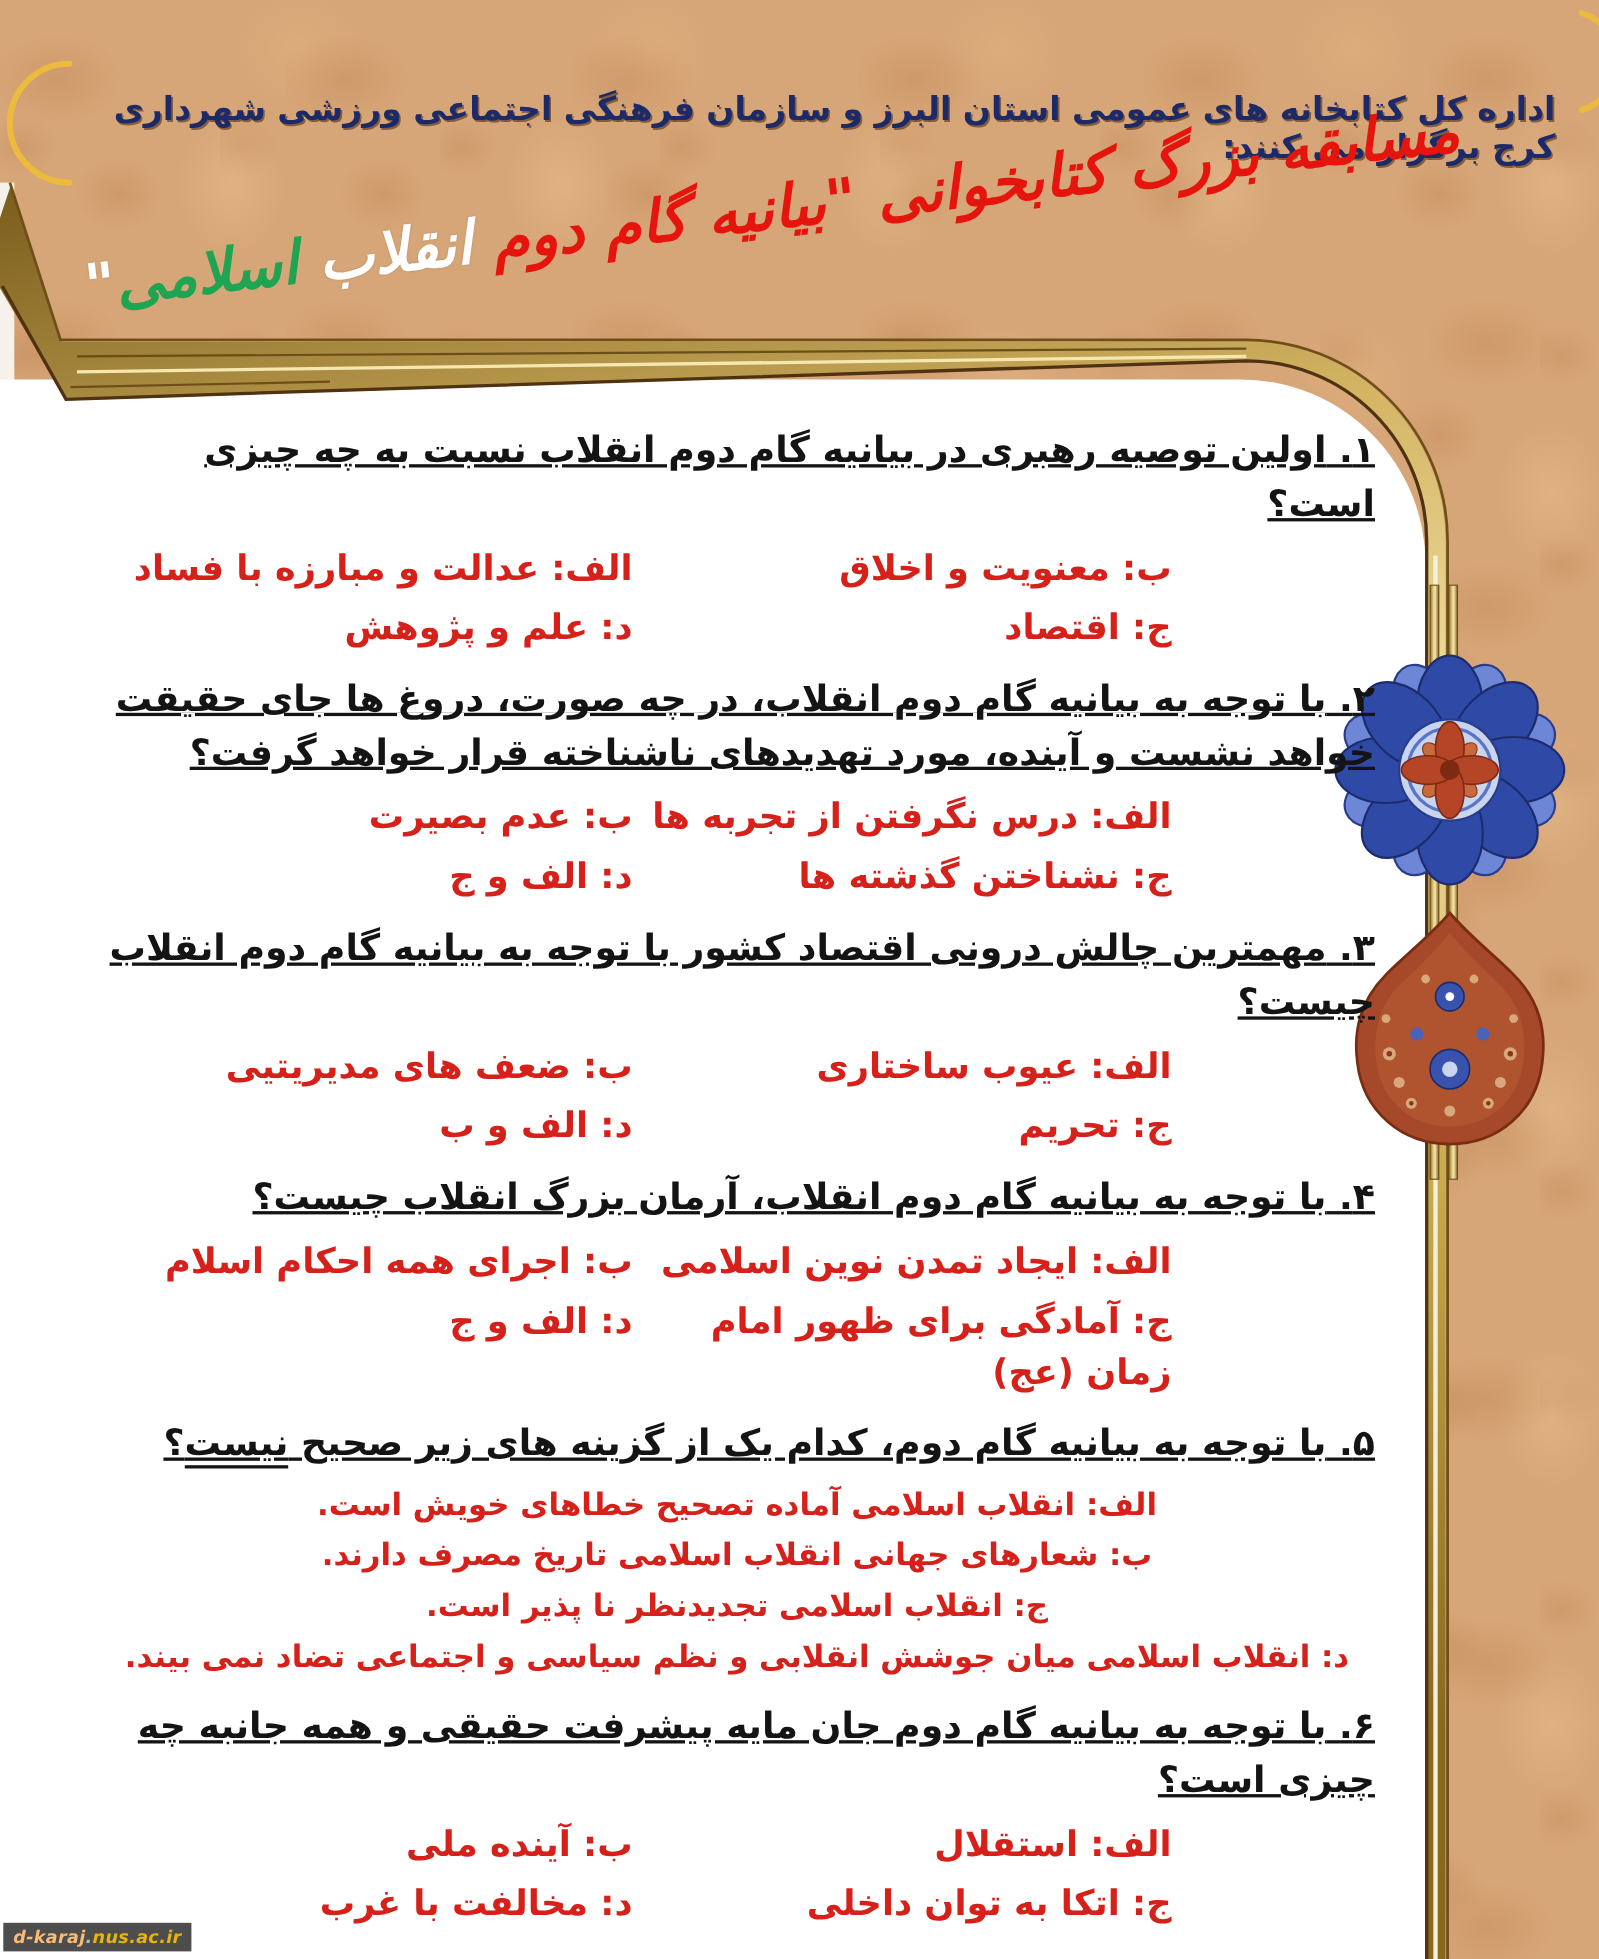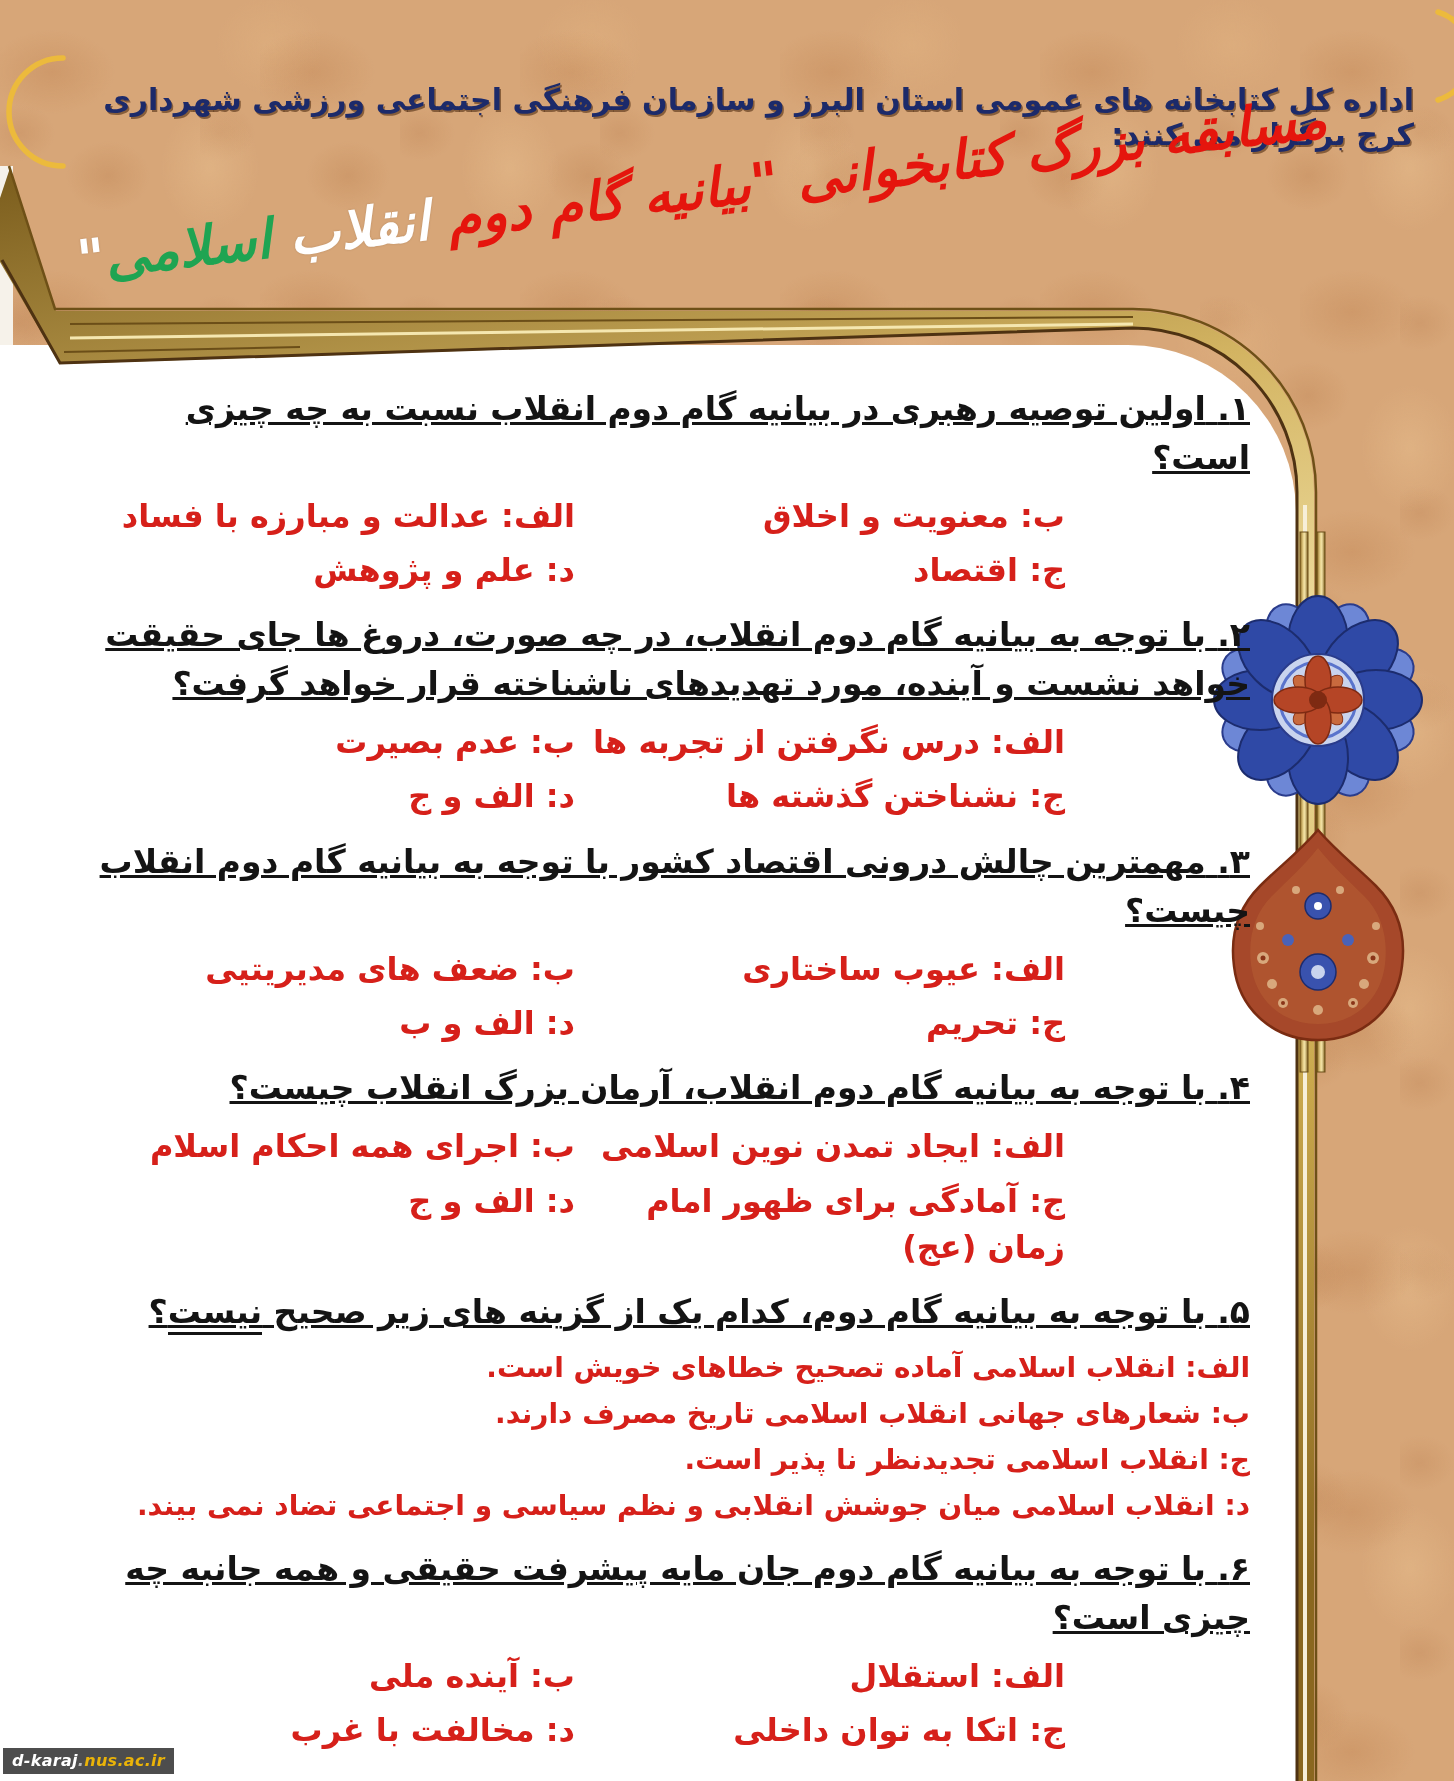--- a/index.html
+++ b/index.html
@@ -29,27 +29,27 @@
   .t-white{color:#ffffff;text-shadow:0 0 2px rgba(90,60,30,.25);}
   .t-green{color:#1fa452;}
   .questions{
     position:absolute;top:385px;right:204px;width:1160px;direction:rtl;text-align:right;
   }
   .qblock{margin:0 0 18px 0;}
   .qtext{margin:0 0 10px 0;font-size:33px;font-weight:bold;color:#141414;line-height:1.48;text-decoration:underline;}
   .opts{display:grid;grid-template-columns:1fr 1fr;column-gap:10px;row-gap:8px;
     width:970px;margin-right:185px;}
   .opt{font-size:32px;font-weight:bold;color:#d6201a;line-height:1.45;}
-  .opts-list .opt-line{font-size:28px;font-weight:bold;color:#d6201a;line-height:1.5;margin:4px 0;}
+  .opts-list .opt-line{font-size:28px;font-weight:bold;color:#d6201a;line-height:1.5;margin:4px 0;text-align:center;}
   .underline{border-bottom:3px solid #141414;padding-bottom:1px;}
   .watermark{
     position:absolute;left:3px;top:1748px;background:#4d4d4d;padding:3px 9px 4px 9px;
     font-style:italic;font-weight:bold;font-size:16px;letter-spacing:.3px;direction:ltr;
   }
-  .wm-left{color:#ffffff;}
+  .wm-left{color:#fdba74;}
   .wm-dot{color:#b9b9b9;}
   .wm-right{color:#eab308;}
 </style>
 </head>
 <body>
 
 <div class="page">
 
   <svg class="frame-svg" width="1454" height="1781" viewBox="0 0 1454 1781">
     <defs>

